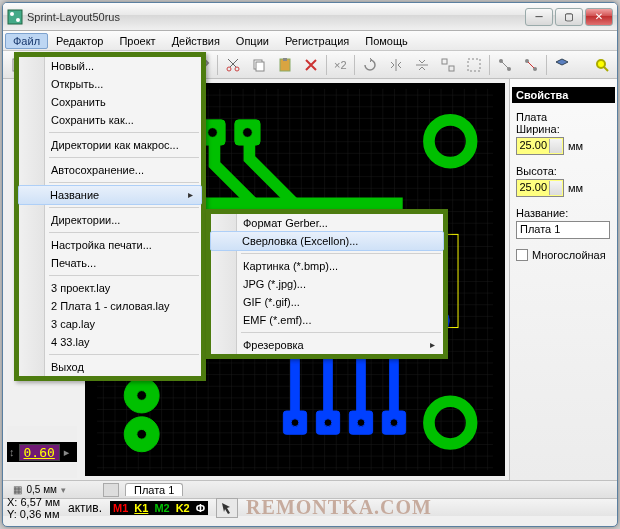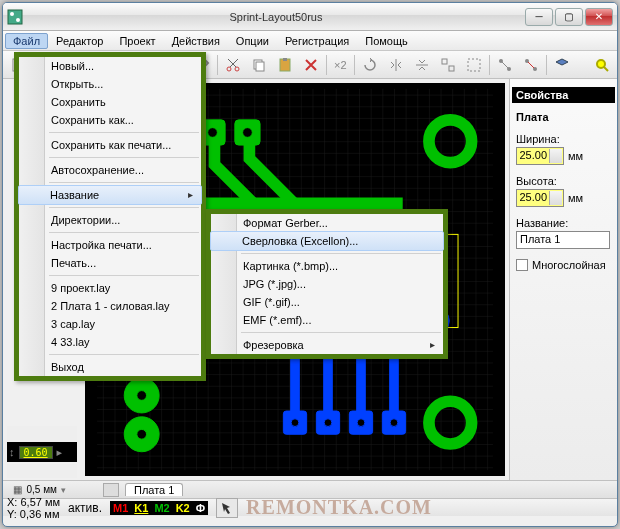--- a/index.html
+++ b/index.html
@@ -1,20 +1,20 @@
 <!DOCTYPE html>
 <html><head>
 <meta charset="utf-8">
 <style>
 * { box-sizing: border-box; margin: 0; padding: 0; font-family: "Segoe UI", Tahoma, sans-serif; font-size: 11px; }
 body { width: 620px; height: 529px; background: #d0d0d0; overflow: hidden; position: relative; }
 
 .window { position: absolute; inset: 2px; background: #f0f0f0; border: 1px solid #5a7fa0; border-radius: 5px; box-shadow: 0 0 6px rgba(0,0,0,.4); overflow: hidden; }
 
-.titlebar { height: 28px; background: linear-gradient(#fcfcfc,#e8e8e8 45%,#d8d8d8 46%,#f0f0f0); display: flex; align-items: center; padding: 12px 4px; border-bottom: 1px solid #b0b0b0; text-align: center; }
+.titlebar { height: 28px; background: linear-gradient(#fcfcfc,#e8e8e8 45%,#d8d8d8 46%,#f0f0f0); display: flex; align-items: center; padding: 12px 4px; border-bottom: 1px solid #b0b0b0; }
 .titlebar .icon { width: 16px; height: 16px; margin-right: 4px; }
 .titlebar .title { flex: 1; color: #333; }
 .winbtns { display: flex; gap: 2px; }
 .winbtn { width: 28px; height: 18px; background: linear-gradient(#f8f8f8,#d8d8d8); border: 1px solid #9aa; border-radius: 3px; display: flex; align-items: center; justify-content: center; font-size: 10px; }
 .winbtn.close { background: linear-gradient(#f2a0a0,#d05050 45%,#c03030 46%,#e07070); color: #fff; }
 
 .menubar { height: 20px; background: linear-gradient(#fcfcfc,#eaeaea); display: flex; align-items: center; border-bottom: 1px solid #c8c8c8; padding-left: 2px; }
 .menubar .mi { padding: 2px 8px; }
 .menubar .mi.open { background: #bdd6f3; border: 1px solid #7da2ce; border-radius: 2px; padding: 1px 7px; color: #1a3a6e; }
 
@@ -22,21 +22,21 @@
 .tbtn { width: 22px; height: 22px; display: flex; align-items: center; justify-content: center; border: 1px solid transparent; border-radius: 2px; color: #555; position: relative; }
 .tbtn svg { width: 16px; height: 16px; }
 .tsep { width: 1px; height: 20px; background: #c0c0c0; }
 
 .body { display: flex; height: calc(100% - 28px - 20px - 28px - 28px - 18px); }
 .leftcol { width: 78px; display: flex; flex-direction: column; justify-content: flex-end; }
 .canvas-area { flex: 1; background: #000; margin: 4px; position: relative; overflow: hidden; }
 .rightcol { width: 108px; background: linear-gradient(#fafafa,#ececec); border-left: 1px solid #c0c0c0; padding: 8px 6px; }
 
 .rightcol .hdr { background: #000; color: #fff; font-weight: bold; padding: 2px 4px; margin: 0 -4px 8px -4px; }
-.rightcol .section { font-weight: bold; margin-bottom: 10px; }
+.rightcol .section { font-weight: normal; }
 .rightcol label { display: block; margin-bottom: 2px; }
 .numrow { display: flex; align-items: center; gap: 4px; margin-bottom: 10px; }
 .numbox { width: 48px; height: 18px; background: #ffff80; border: 1px solid #888; text-align: right; padding: 1px 16px 1px 2px; position: relative; }
 .numbox::after { content: ""; position: absolute; right: 1px; top: 1px; width: 12px; bottom: 1px; background: linear-gradient(#f4f4f4,#dcdcdc); border-left: 1px solid #aaa; }
 .txtbox { width: 94px; height: 18px; background: #fff; border: 1px solid #888; padding: 1px 3px; margin-bottom: 10px; }
 .chk { display: flex; align-items: center; gap: 4px; }
 .chk .box { width: 12px; height: 12px; background: #fff; border: 1px solid #888; }
 
 
 .pcb { position: absolute; inset: 0; }
@@ -57,21 +57,21 @@
 .tabstrip .tabbtn { width: 16px; height: 14px; background: #ddd; border: 1px solid #aaa; }
 .tabstrip .tab { background: #fff; border: 1px solid #aaa; border-bottom: none; padding: 0 8px; border-radius: 3px 3px 0 0; }
 
 .statusbar { height: 18px; background: linear-gradient(#f4f4f4,#e4e4e4); display: flex; align-items: center; border-top: 1px solid #c0c0c0; padding: 0 4px; gap: 8px; }
 .coords { line-height: 12px; }
 .layers { display: flex; gap: 0; font-weight: bold; font-size: 10px; }
 .layers span { padding: 1px 3px; background: #000; }
 .bigtext { color: #c0a090; font-size: 20px; font-weight: bold; letter-spacing: 1px; font-family: Georgia, serif; opacity: .85; }
 
 .leftcol .sliderbox { background: #000; margin: 0 4px 2px 4px; padding: 2px; display: flex; align-items: center; gap: 4px; height: 20px; }
-.leftcol .val { background: #4d7c0f; color: #ff0; font-family: monospace; font-size: 10px; padding: 0 4px; border: 1px solid #444; text-decoration: underline; }
+.leftcol .val { background: #701a75; color: #ff0; font-family: monospace; font-size: 13px; padding: 0 4px; border: 1px solid #444; text-decoration: underline; }
 .leftcol .strip { height: 14px; background: #eee; margin: 0 4px 2px 4px; }
 </style>
 </head>
 <body>
 
 <div class="window">
 
   <div class="titlebar">
     <svg class="icon" viewBox="0 0 16 16">
         <rect x="1" y="1" width="14" height="14" fill="#4a8" stroke="#264"></rect>
@@ -345,32 +345,32 @@
   </div>
 
   <div class="dropdown menu1">
     <div class="gutter"></div>
     <div id="menu1-items">
         <div class="item">Новый...</div>
         <div class="item">Открыть...</div>
         <div class="item">Сохранить</div>
         <div class="item">Сохранить как...</div>
         <div class="sep"></div>
-        <div class="item">Сохранить как печати...</div>
+        <div class="item">Директории как макрос...</div>
         <div class="sep"></div>
         <div class="item">Автосохранение...</div>
         <div class="sep"></div>
         <div class="item hl arrow">Название</div>
         <div class="sep"></div>
         <div class="item">Директории...</div>
         <div class="sep"></div>
         <div class="item">Настройка печати...</div>
         <div class="item">Печать...</div>
         <div class="sep"></div>
-        <div class="item">9 проект.lay</div>
+        <div class="item">3 проект.lay</div>
         <div class="item">2 Плата 1 - силовая.lay</div>
         <div class="item">3 cap.lay</div>
         <div class="item">4 33.lay</div>
         <div class="sep"></div>
         <div class="item">Выход</div>
       </div>
   </div>
   <div class="dropdown menu2">
     <div class="gutter"></div>
     <div id="menu2-items">

